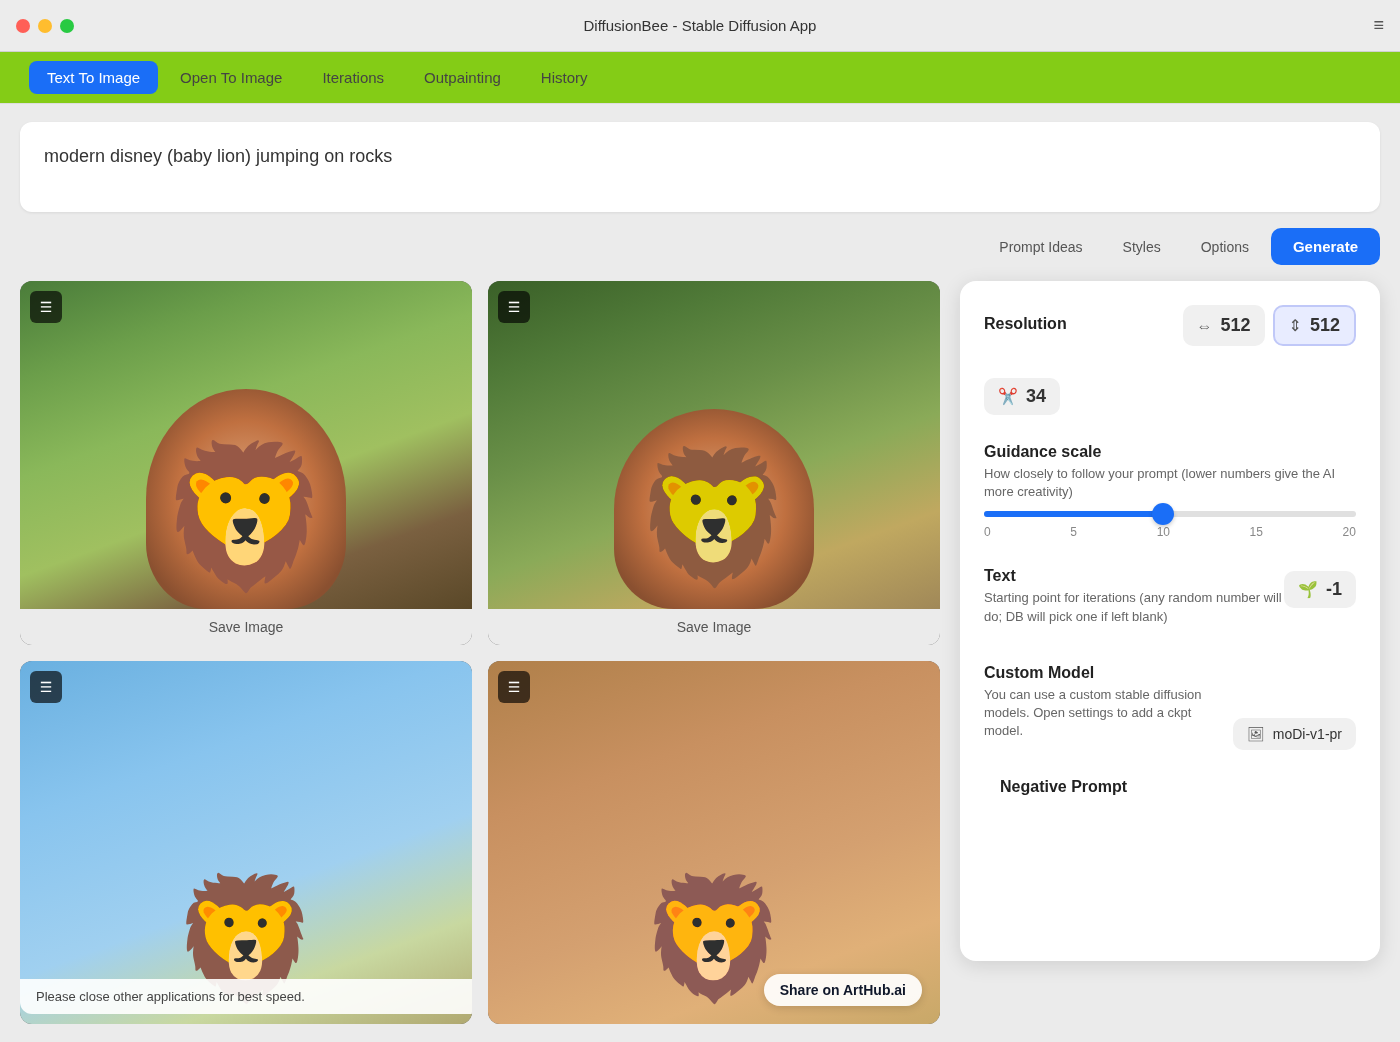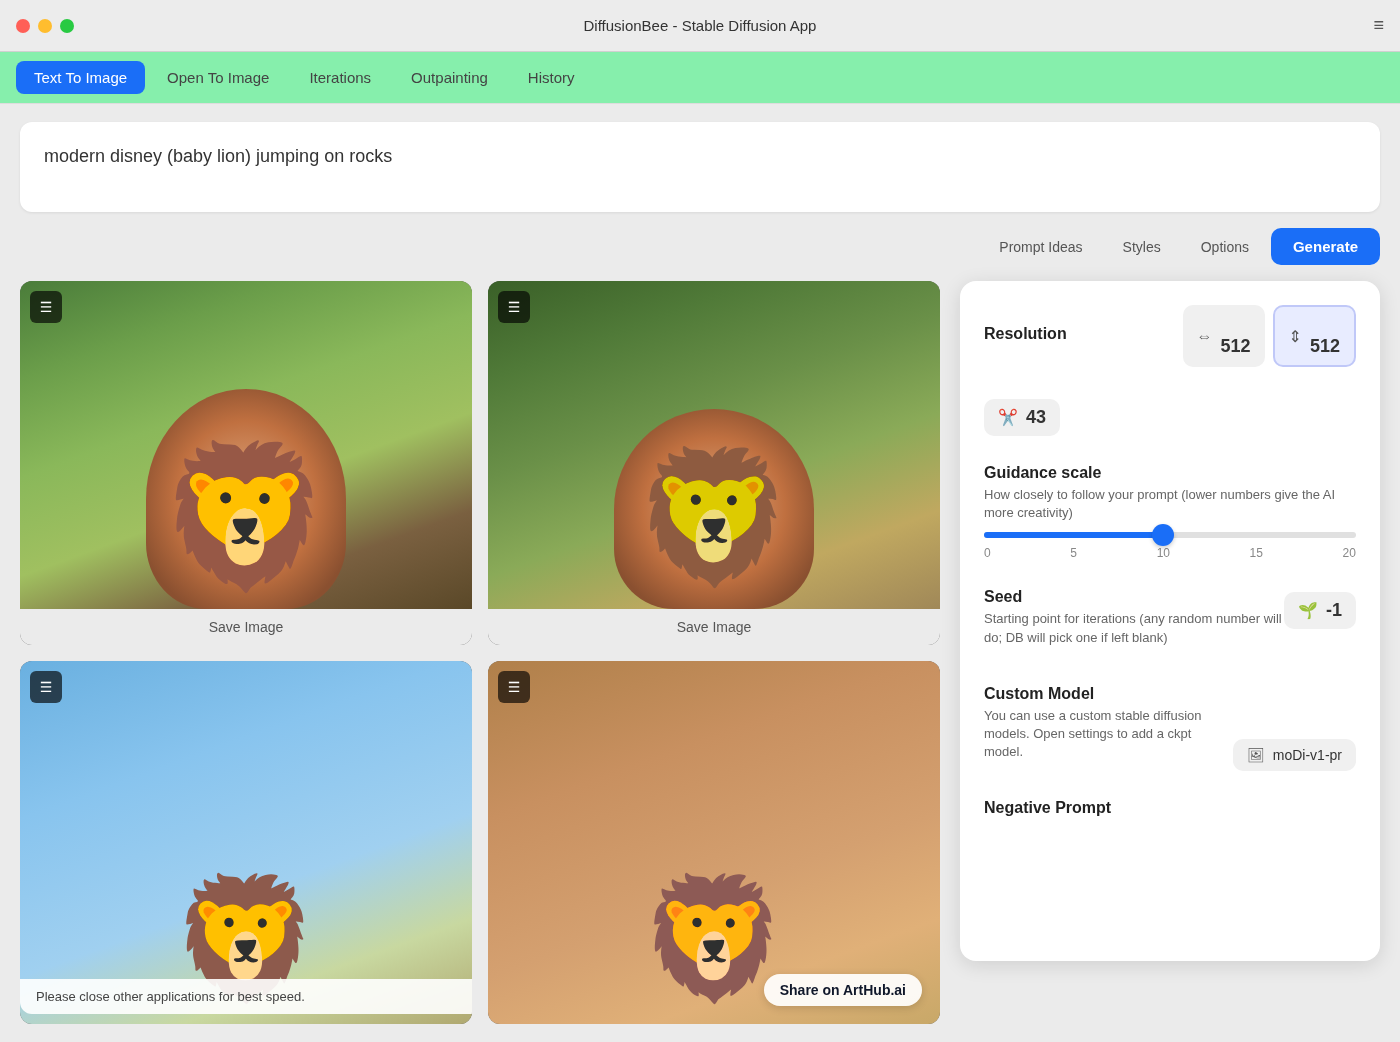--- a/index.html
+++ b/index.html
@@ -49,25 +49,25 @@
     }
     .menu-icon {
       margin-left: auto;
       font-size: 18px;
       color: #555;
       cursor: pointer;
     }
 
     
     .nav-bar {
-      background: #86efac;
+      background: #84cc16;
       height: 52px;
       display: flex;
       align-items: center;
-      padding: 0 16px;
+      padding: 0 29px;
       gap: 4px;
       border-bottom: 1px solid #ddd;
     }
     .nav-tab {
       padding: 8px 18px;
       border-radius: 8px;
       font-size: 15px;
       cursor: pointer;
       color: #444;
       background: transparent;
@@ -300,21 +300,21 @@
       border-radius: 16px;
       padding: 24px;
       box-shadow: 0 4px 20px rgba(0,0,0,0.12);
       overflow-y: auto;
       max-height: 680px;
     }
 
     .option-row {
       margin-bottom: 28px;
     }
-    .option-row:last-child { margin-bottom: 0; }
+    .option-row:last-child { margin-bottom: 0; margin-left: 16px; }
 
     .option-label {
       font-size: 16px;
       font-weight: 600;
       color: #222;
       margin-bottom: 4px;
     }
     .option-desc {
       font-size: 13px;
       color: #666;
@@ -341,21 +341,20 @@
       border: 2px solid #c0c8f8;
     }
     .res-icon {
       font-size: 16px;
       color: #555;
     }
     .res-value {
       font-size: 18px;
       font-weight: 600;
       color: #333;
-      margin-top: 21px;
     }
 
     
     .steps-row {
       display: flex;
       align-items: flex-start;
       justify-content: space-between;
     }
     .steps-value-container {
       display: flex;
@@ -576,21 +575,21 @@
             </div>
           </div>
         </div>
       </div>
 
       <div class="option-row">
         <div class="steps-row">
           <div class="option-control-side">
             <div class="steps-value-container">
               <span style="font-size:16px; color:#555;">✂️</span>
-              <span class="steps-value">43</span>
+              <span class="steps-value">34</span>
             </div>
           </div>
         </div>
       </div>
 
       <div class="option-row">
         <div class="option-label">Guidance scale</div>
         <div class="option-desc">How closely to follow your prompt (lower numbers give the AI more creativity)</div>
         <div class="slider-container">
           <div class="slider-track">
@@ -603,21 +602,21 @@
             <span>10</span>
             <span>15</span>
             <span>20</span>
           </div>
         </div>
       </div>
 
       <div class="option-row">
         <div class="seed-row">
           <div class="option-text-side">
-            <div class="option-label">Seed</div>
+            <div class="option-label">Text</div>
             <div class="option-desc">Starting point for iterations (any random number will do; DB will pick one if left blank)</div>
           </div>
           <div class="option-control-side">
             <div class="seed-input-container">
               <span class="seed-icon">🌱</span>
               <span class="seed-value">-1</span>
             </div>
           </div>
         </div>
       </div>

